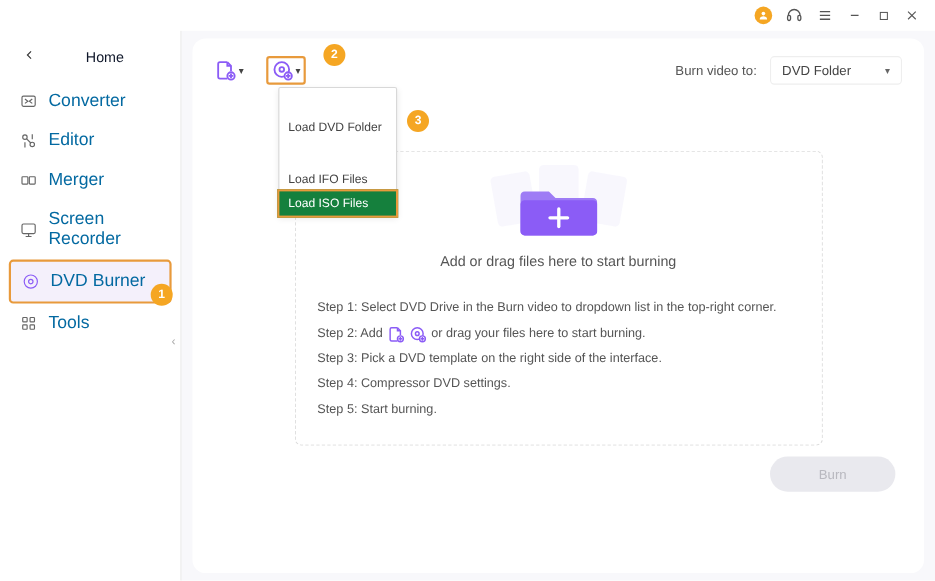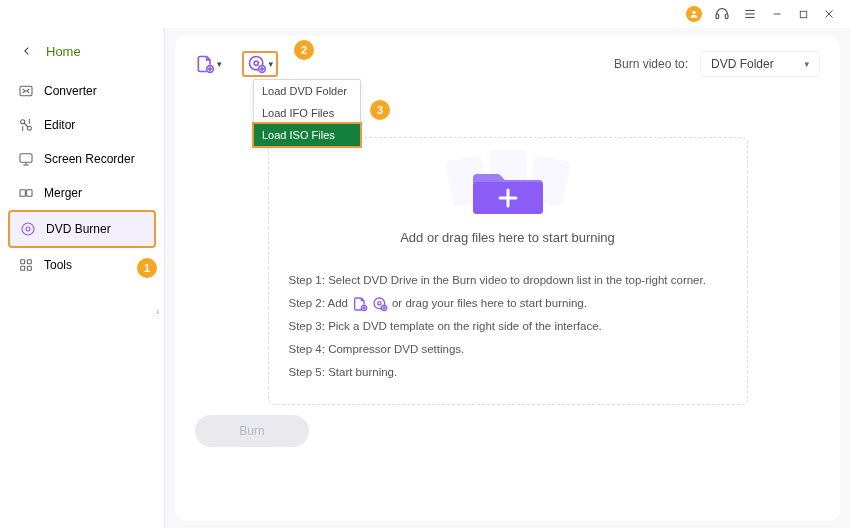--- a/index.html
+++ b/index.html
@@ -6,23 +6,23 @@
 body { width: 850px; height: 528px; background: #fff; overflow: hidden; position: relative; }
 .titlebar { height: 28px; display: flex; justify-content: flex-end; align-items: center; gap: 12px; padding-right: 14px; }
 .titlebar .avatar { width: 16px; height: 16px; border-radius: 50%; background: #f5a623; display: flex; align-items: center; justify-content: center; }
 .titlebar .avatar svg { width: 10px; height: 10px; }
 .titlebar .tico { width: 16px; height: 16px; display: flex; align-items: center; justify-content: center; color: #555; }
 .titlebar .wbtn { width: 14px; height: 14px; display: flex; align-items: center; justify-content: center; color: #555; cursor: pointer; }
 .shell { display: flex; height: 500px; }
 .sidebar { width: 165px; border-right: 1px solid #eaeaea; padding-top: 6px; position: relative; }
 .home-row { display: flex; align-items: center; gap: 14px; padding: 8px 18px 14px 22px; }
 .home-row .chev { color: #333; }
-.home-row .lbl { font-size: 13px; color: #4d7c0f; }
+.home-row .lbl { font-size: 13px; color: #0f172a; margin-left: 32px; }
 .nav { list-style: none; padding: 0 8px; }
-.nav li { display: flex; align-items: center; gap: 10px; padding: 9px 10px; font-size: 12px; color: #000000; border-radius: 4px; cursor: pointer; position: relative; }
+.nav li { display: flex; align-items: center; gap: 10px; padding: 9px 10px; font-size: 16px; color: #0369a1; border-radius: 4px; cursor: pointer; position: relative; }
 .nav li.active { border: 2px solid #e89a3c; background: #f4f0fb; text-align: right; }
 .nav li .nico { width: 16px; height: 16px; display: flex; align-items: center; justify-content: center; color: #666; }
 .nav li.active .nico { color: #8b5cf6; }
 .marker { position: absolute; width: 20px; height: 20px; border-radius: 50%; background: #f5a623; color: #fff; font-size: 11px; font-weight: 600; display: flex; align-items: center; justify-content: center; z-index: 50; }
 .marker.m1 { top: 258px; left: 137px; }
 .marker.m2 { top: 40px; left: 294px; }
 .marker.m3 { top: 100px; left: 370px; }
 .collapse-chev { position: absolute; top: 277px; left: 156px; color: #aaa; font-size: 11px; }
 .main { flex: 1; background: #f8f8fb; padding: 7px 10px; display: flex; flex-direction: column; }
 .panel { flex: 1; background: #fff; border-radius: 12px; padding: 16px 20px 14px 20px; display: flex; flex-direction: column; position: relative; }
@@ -30,35 +30,35 @@
 .tool-left { display: flex; align-items: center; gap: 20px; position: relative; }
 .icon-btn { display: flex; align-items: center; gap: 2px; cursor: pointer; }
 .icon-btn .car { font-size: 9px; color: #444; }
 .add-file-icon { width: 20px; height: 20px; }
 .add-disc-icon { width: 20px; height: 20px; }
 .dvd-group { border: 2px solid #e89a3c; border-radius: 3px; padding: 1px 3px; position: relative; }
 .burn-to { display: flex; align-items: center; gap: 12px; font-size: 12px; color: #555; }
 .dropdown { width: 120px; height: 26px; border: 1px solid #eee; border-radius: 4px; display: flex; align-items: center; justify-content: space-between; padding: 0 10px; font-size: 12px; color: #444; cursor: pointer; background: #fff; }
 .dropdown .car { font-size: 9px; color: #666; }
 .menu-pop { position: absolute; top: 28px; left: 58px; width: 108px; border: 1px solid #d8d8d8; border-radius: 2px; background: #fff; box-shadow: 0 2px 6px rgba(0,0,0,.08); z-index: 30; }
-.menu-pop .mi { padding: 5px 8px; font-size: 11px; color: #444; cursor: pointer; }
+.menu-pop .mi { padding: 5px 8px; font-size: 11px; color: #444; cursor: pointer; margin-top: 25px; }
 .menu-pop .mi.hl { background: #15803d; color: #fff; border: 2px solid #e89a3c; position: relative; margin: -2px; width: calc(100% + 4px); }
 .dropzone { margin: 60px auto 0 auto; width: 480px; border: 1px dashed #ddd; border-radius: 6px; padding: 24px 20px 20px 20px; }
 .dz-icon-wrap { display: flex; justify-content: center; margin-bottom: 14px; position: relative; }
 .bg-files { position: absolute; width: 140px; height: 70px; top: -10px; display: flex; justify-content: center; gap: 6px; opacity: .45; }
 .bg-files .bf { width: 36px; height: 46px; background: #f1effc; border-radius: 4px; }
 .bg-files .bf.r1 { transform: rotate(-10deg) translateY(6px); }
 .bg-files .bf.r2 { transform: translateY(-2px); }
 .bg-files .bf.r3 { transform: rotate(10deg) translateY(6px); }
 .folder-icon { width: 70px; height: 54px; position: relative; z-index: 2; }
 .dz-text { text-align: center; font-size: 13px; color: #555; margin-bottom: 24px; }
 .steps { font-size: 11.5px; color: #555; line-height: 2.0; }
 .steps .step { display: flex; align-items: center; flex-wrap: wrap; gap: 4px; }
 .steps .mini-icon { width: 16px; height: 16px; display: inline-flex; }
-.footer { display: flex; justify-content: flex-start; padding: 10px 6px 0 0; }
+.footer { display: flex; justify-content: flex-end; padding: 10px 6px 0 0; }
 .burn-btn { width: 114px; height: 32px; border-radius: 16px; background: #e9e9ee; color: #b8b8bf; font-size: 12px; display: flex; align-items: center; justify-content: center; cursor: default; }
 </style>
 </head>
 <body>
 
 <div class="titlebar">
   <span class="avatar">
       <svg viewBox="0 0 24 24" fill="#fff">
         <circle cx="12" cy="8" r="4"></circle>
         <path d="M4 20c0-4 4-6 8-6s8 2 8 6v1H4z"></path>
@@ -123,35 +123,35 @@
               <line x1="9" y1="9" x2="15" y2="15"></line>
               <line x1="7" y1="14" x2="7" y2="21"></line>
               <line x1="17" y1="3" x2="17" y2="10"></line>
             </svg>
           </span>
         <span>Editor</span>
       </li>
       <li>
         <span class="nico">
             <svg viewBox="0 0 24 24" width="16" height="16" fill="none" stroke="currentColor" stroke-width="1.6">
+              <rect x="3" y="7" width="8" height="10" rx="1"></rect>
+              <rect x="13" y="7" width="8" height="10" rx="1"></rect>
+            </svg>
+          </span>
+        <span>Merger</span>
+      </li>
+      <li>
+        <span class="nico">
+            <svg viewBox="0 0 24 24" width="16" height="16" fill="none" stroke="currentColor" stroke-width="1.6">
               <rect x="3" y="4" width="18" height="13" rx="2"></rect>
               <line x1="8" y1="21" x2="16" y2="21"></line>
               <line x1="12" y1="17" x2="12" y2="21"></line>
             </svg>
           </span>
         <span>Screen Recorder</span>
-      </li>
-      <li>
-        <span class="nico">
-            <svg viewBox="0 0 24 24" width="16" height="16" fill="none" stroke="currentColor" stroke-width="1.6">
-              <rect x="3" y="7" width="8" height="10" rx="1"></rect>
-              <rect x="13" y="7" width="8" height="10" rx="1"></rect>
-            </svg>
-          </span>
-        <span>Merger</span>
       </li>
       <li class="active">
         <span class="nico">
             <svg viewBox="0 0 24 24" width="16" height="16" fill="none" stroke="currentColor" stroke-width="1.6">
               <circle cx="12" cy="12" r="9"></circle>
               <circle cx="12" cy="12" r="3"></circle>
             </svg>
           </span>
         <span>DVD Burner</span>
       </li>

